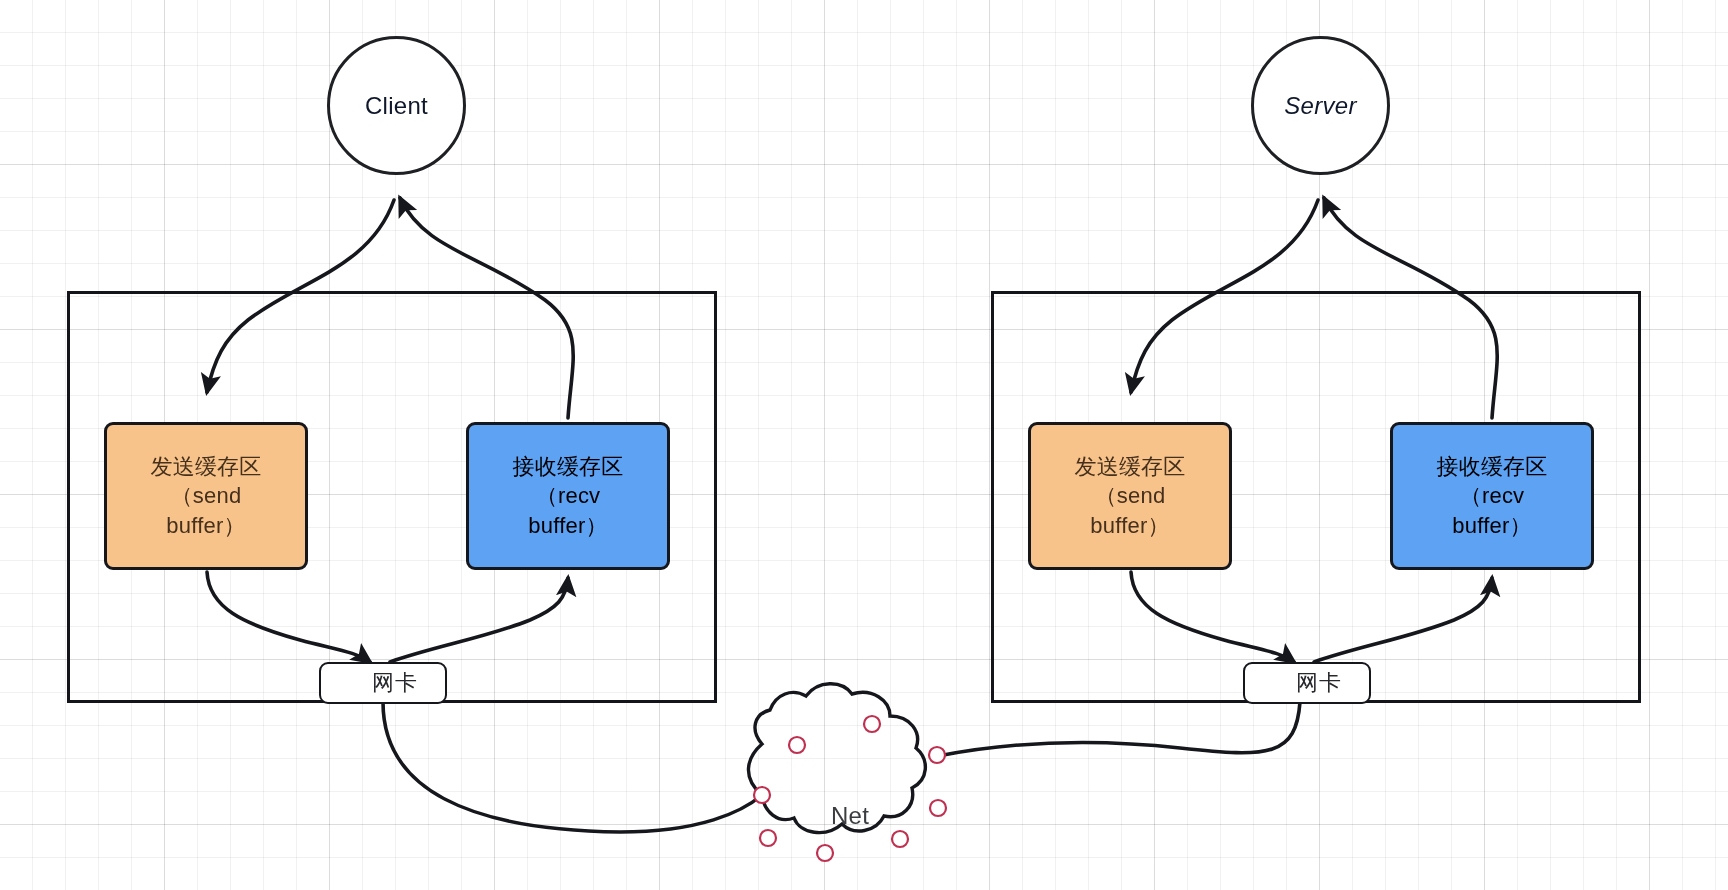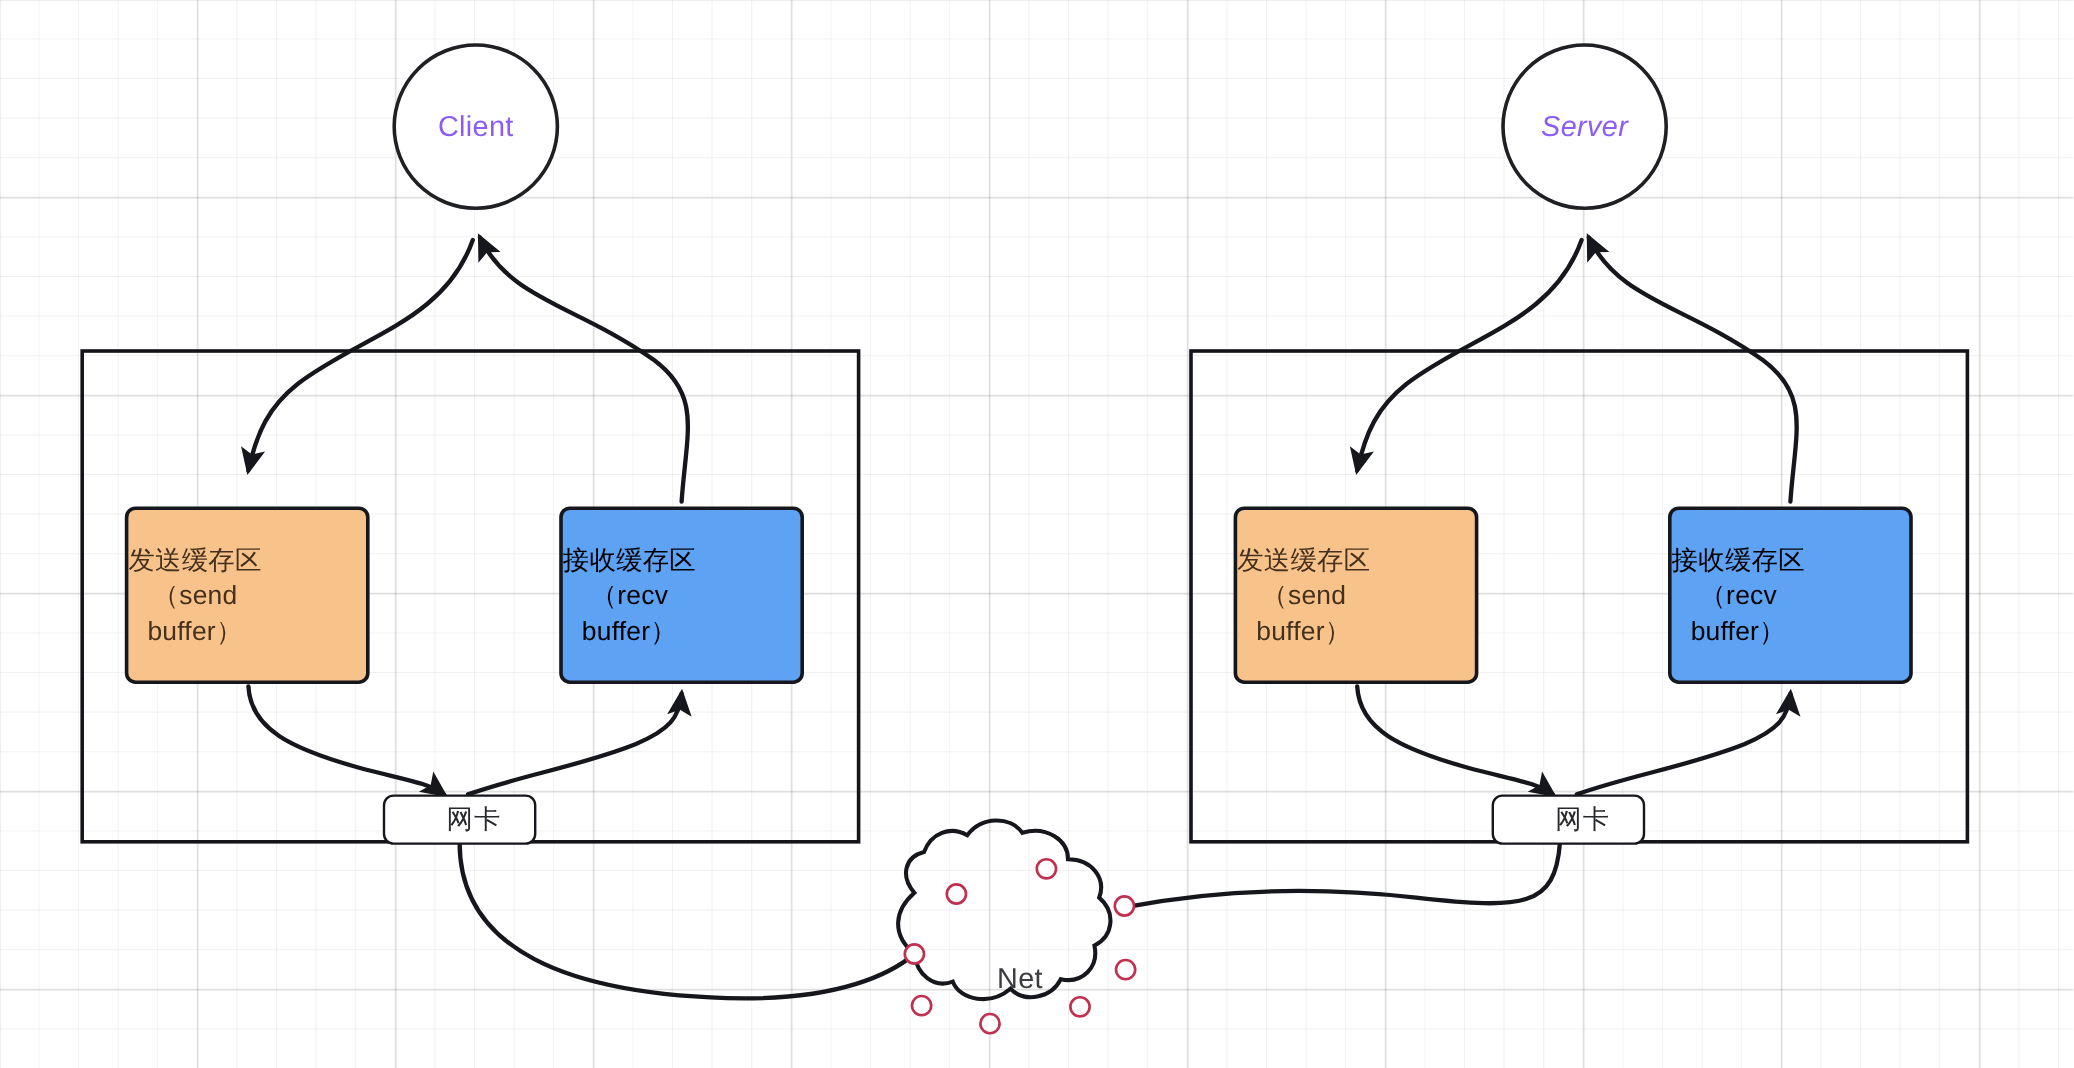--- a/index.html
+++ b/index.html
@@ -40,34 +40,34 @@
     position: absolute;
     box-sizing: border-box;
   }
   .circle-node {
     border: 3px solid #1f2023;
     border-radius: 50%;
     background: #ffffff;
     display: flex;
     align-items: center;
     justify-content: center;
-    color: #8b5cf6;
+    color: #0f172a;
     font-size: 24px;
     letter-spacing: 0.3px;
   }
   .host-box {
     border: 3.5px solid #14151a;
     background: transparent;
   }
   .buffer-box {
     border: 3px solid #16171c;
     border-radius: 9px;
     display: flex;
     align-items: center;
-    justify-content: flex-start;
+    justify-content: center;
     text-align: center;
     font-size: 22px;
     line-height: 1.34;
     letter-spacing: 0.2px;
   }
   .buffer-send {
     background: #f8c38a;
     color: #45301d;
   }
   .buffer-recv {

